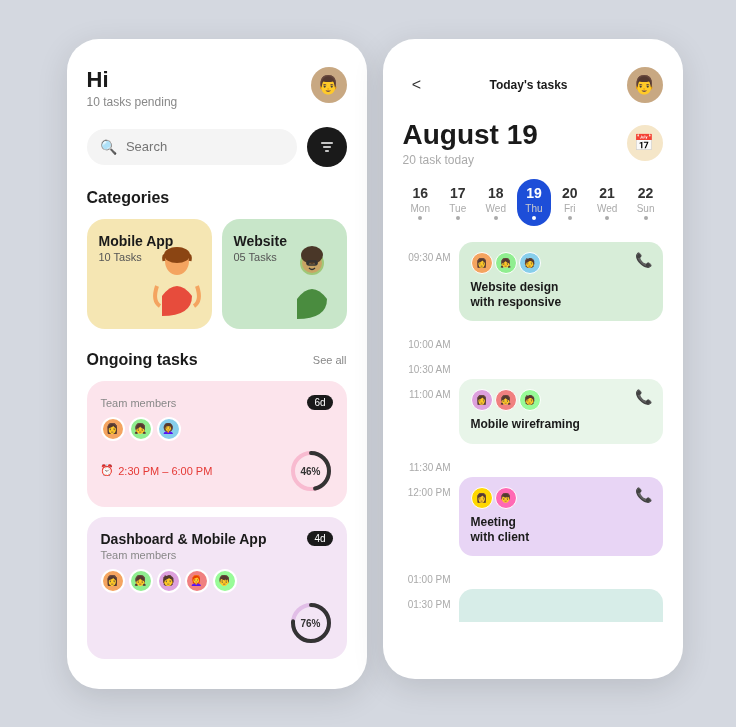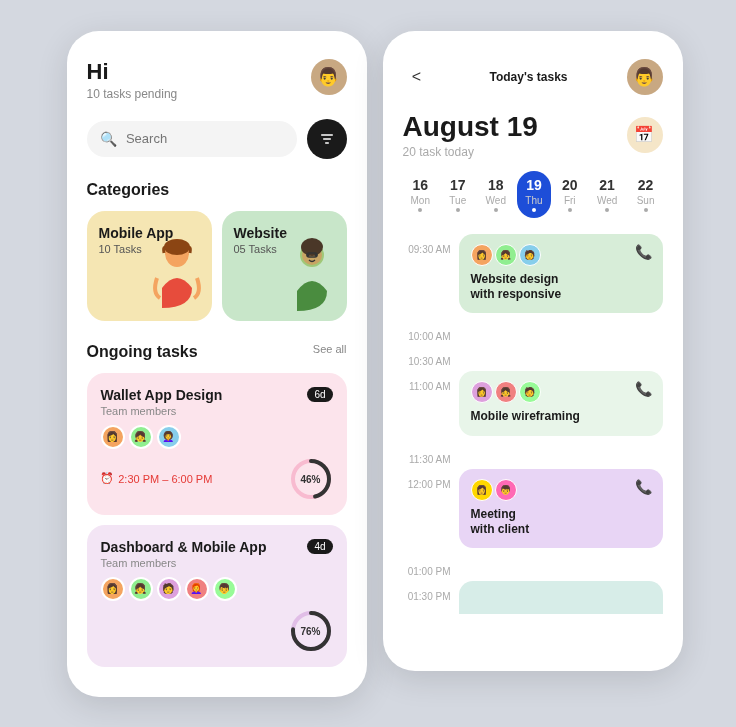--- a/index.html
+++ b/index.html
@@ -133,21 +133,21 @@
     .category-card .cat-illustration {
       position: absolute;
       bottom: 0;
       right: 0;
       font-size: 50px;
       line-height: 1;
     }
     .ongoing-header {
       display: flex;
       justify-content: space-between;
-      align-items: flex-start;
+      align-items: center;
       margin-bottom: 12px;
     }
     .see-all {
       font-size: 11px;
       color: #888;
       cursor: pointer;
     }
     .task-card {
       background: #fce4ec;
       border-radius: 18px;
@@ -436,21 +436,20 @@
 
     <div class="ongoing-header">
       <div class="section-title" style="margin-bottom:0">Ongoing tasks</div>
       <span class="see-all">See all</span>
     </div>
 
     <div style="margin-top:12px">
 
       <div class="task-card" style="background:#fce4ec">
         <div class="task-badge">6d</div>
-        <div class="task-title">Wallet App Design</div>
         <div class="task-sub">Team members</div>
         <div class="member-avatars">
           <div class="member-avatar av1">👩</div>
           <div class="member-avatar av2">👧</div>
           <div class="member-avatar av3">👩‍🦱</div>
         </div>
         <div class="task-bottom">
           <div class="task-time">
             <span style="color:#e53935">⏰</span>
             <span>2:30 PM – 6:00 PM</span>

